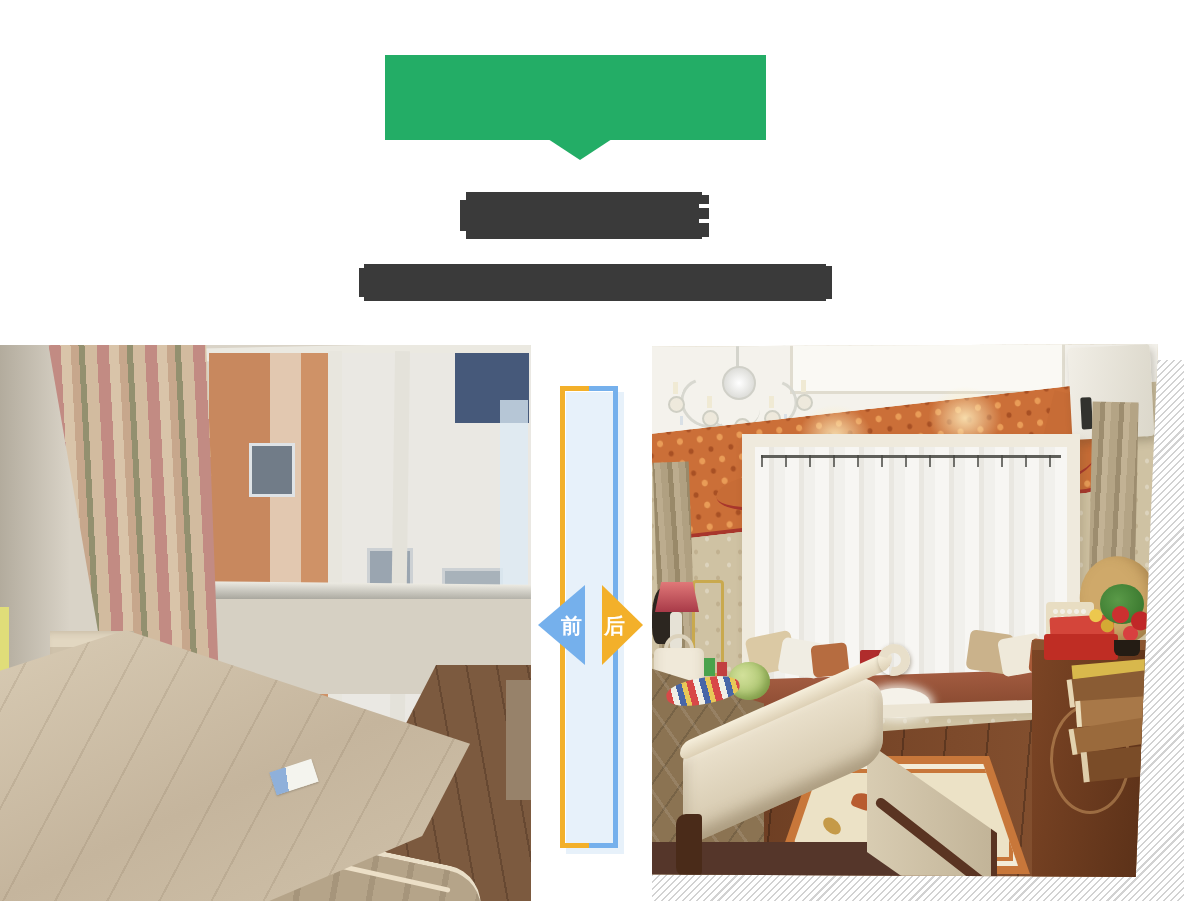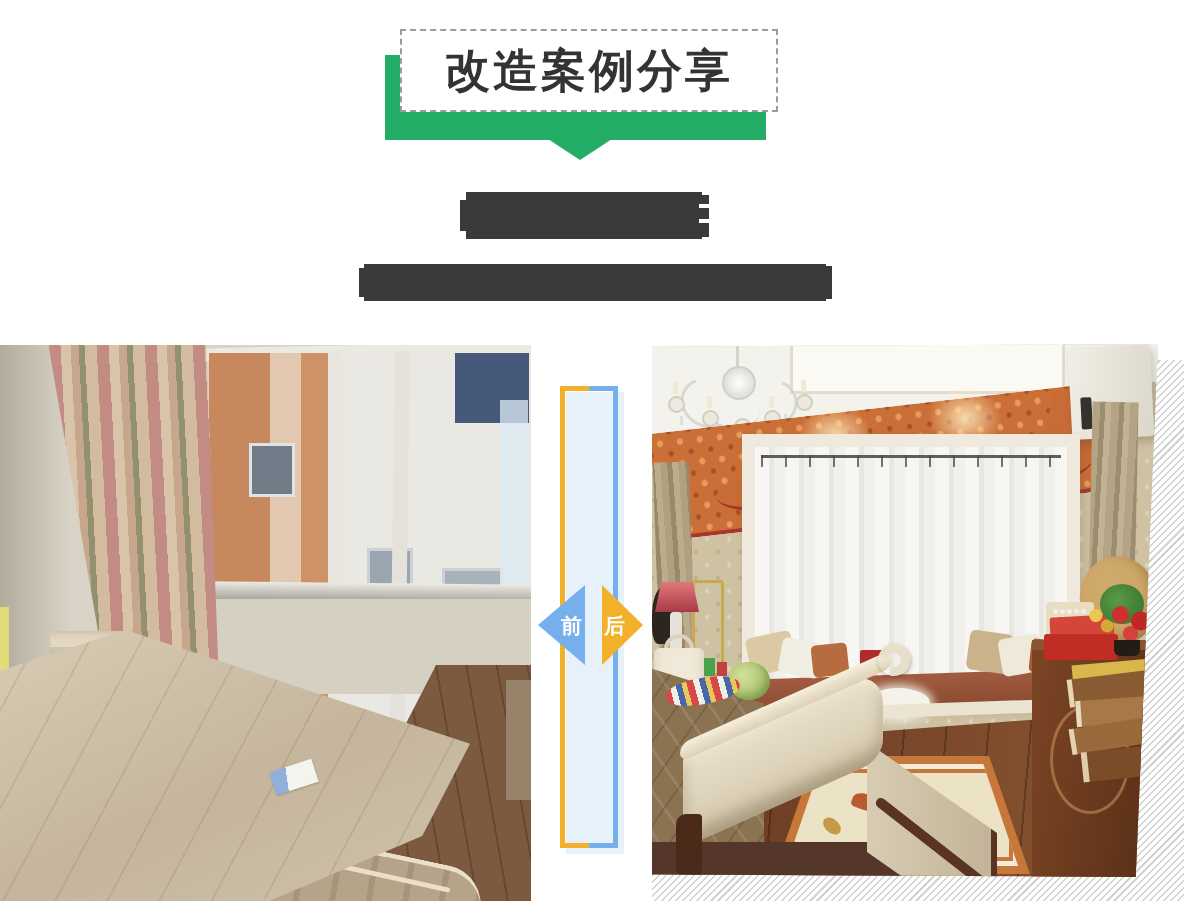--- a/index.html
+++ b/index.html
@@ -238,23 +238,20 @@
   .ap-book3{left:418px;top:378px;width:88px;height:26px;background:#9a6a3c;border-left:5px solid #e2d2ae;transform:rotate(-9deg);}
   .ap-book4{left:430px;top:404px;width:80px;height:30px;background:#7a4c28;border-left:6px solid #decdaa;transform:rotate(-6deg);}
 </style>
 </head>
 <body>
 
 <div id="canvas">
 
   <div class="ribbon-green"></div>
   <div class="ribbon-tail"></div>
-  <div class="ribbon-box">
-    <h1>改造案例分享</h1>
-  </div>
 
   <div class="bar bar1"></div>
   <div class="bar bar2"></div>
 
   <div class="hatch"></div>
 
   <div class="photo photo-before" aria-label="改造前：旧卧室，裸露床垫、旧窗帘、窗外居民楼">
     <i class="bp-shade"></i>
     <i class="bp-wintop"></i>
     <i class="bp-bldgL"></i>

